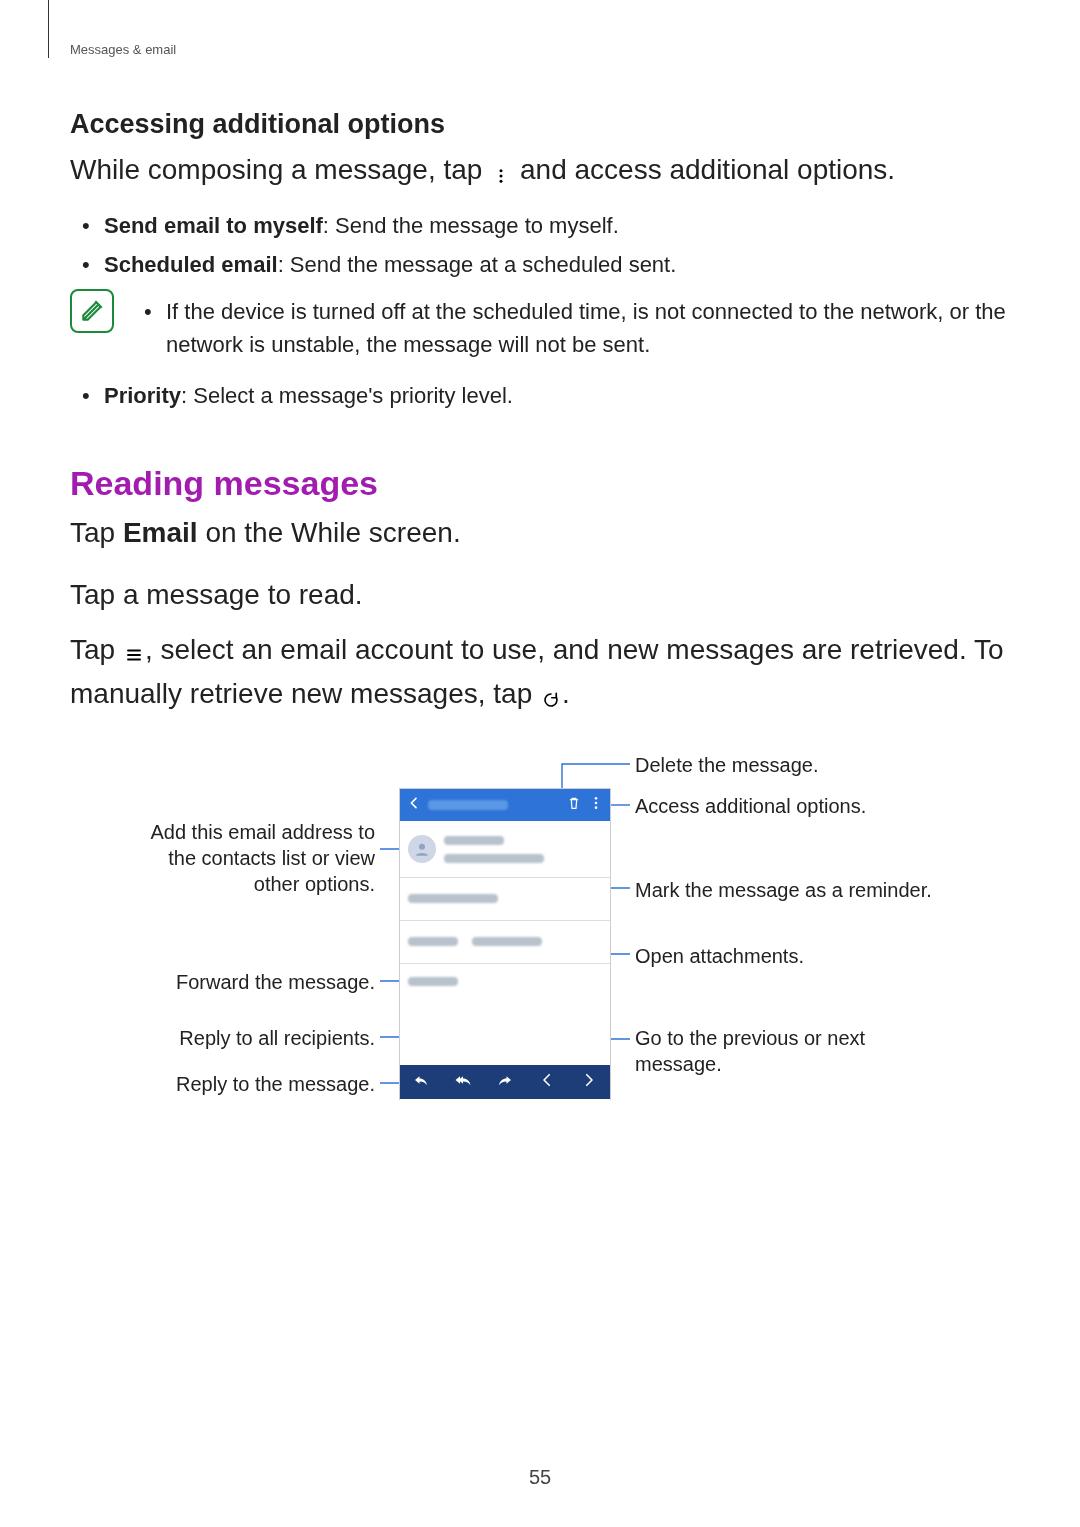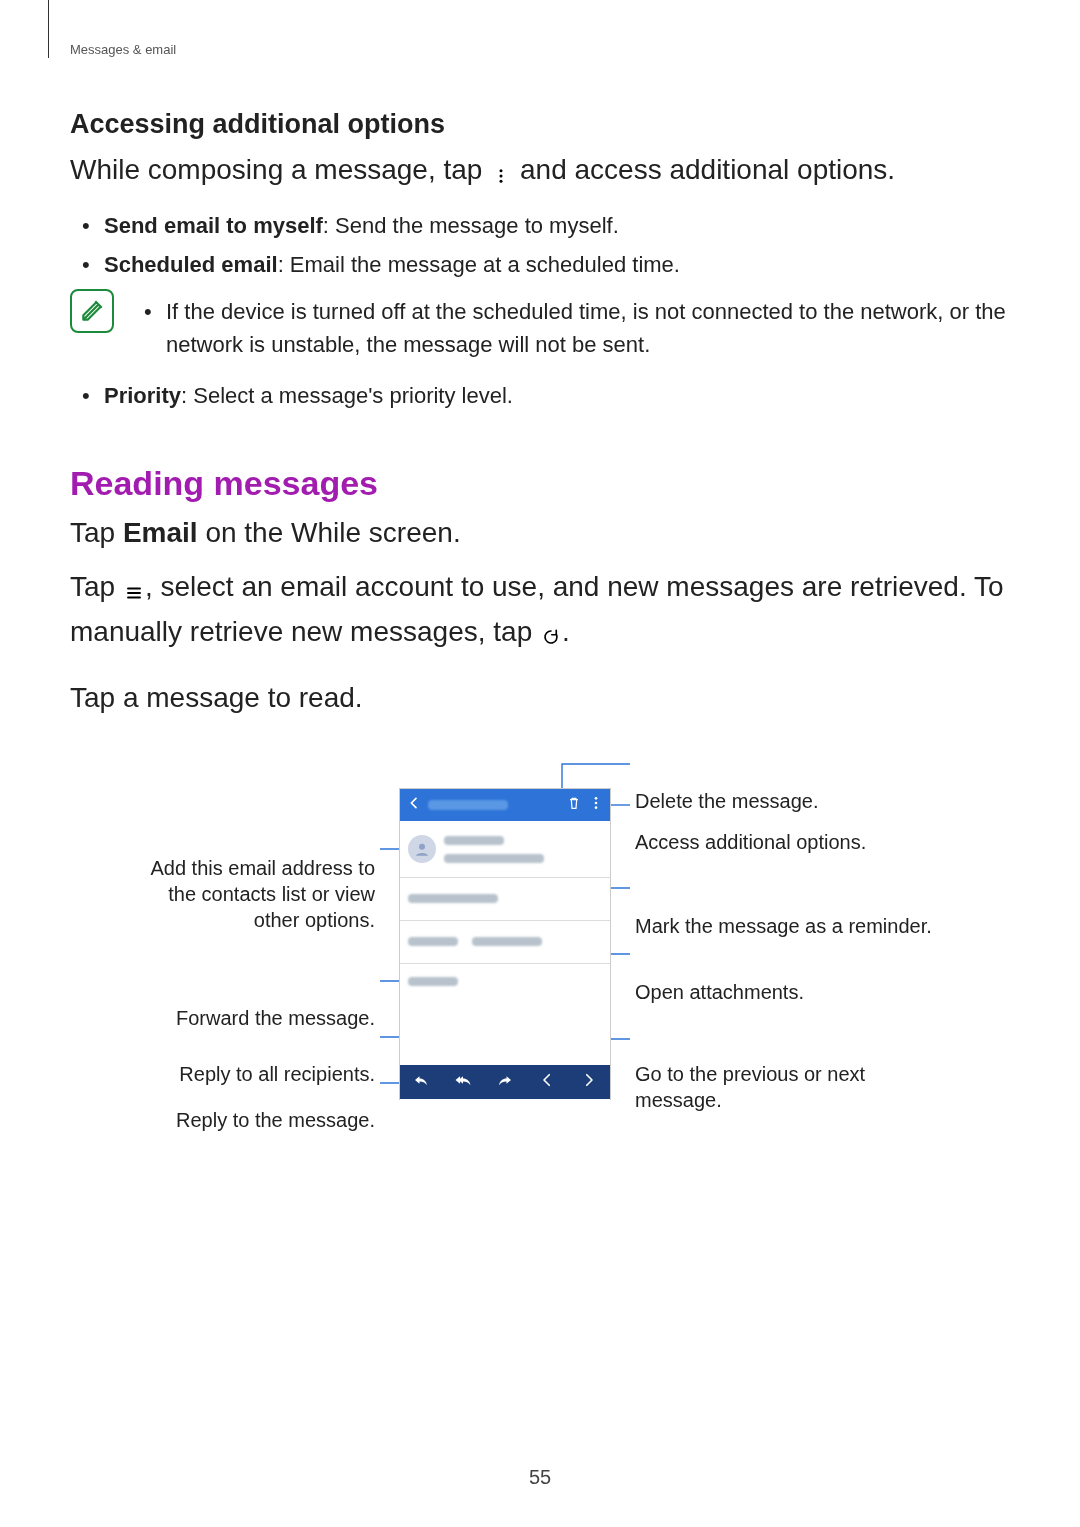--- a/index.html
+++ b/index.html
@@ -156,21 +156,20 @@
     display:flex;align-items:center;justify-content:space-around;
   }
   .ph-bottom svg{width:18px;height:18px;}
 
   .callout {
     position: absolute;
     font-size: 20px;
     color: #222;
     line-height: 1.3;
     max-width: 260px;
-    margin-top: 36px;
   }
   .callout.left { text-align: right; }
   .lead {
     stroke: #2d73d8;
     stroke-width: 1.4;
     fill: none;
   }
   .lead-dot { fill: #2d73d8; }
 
   .page-num {
@@ -198,21 +197,21 @@
           <circle cx="12" cy="12" r="2"></circle>
           <circle cx="12" cy="19" r="2"></circle>
         </svg></span><span> and access additional options.</span>
   </p>
 
   <ul class="bul">
     <li>
       <span class="bold">Send email to myself</span><span>: Send the message to myself.</span>
     </li>
     <li>
-      <span class="bold">Scheduled email</span><span>: Email the message at a scheduled time.</span>
+      <span class="bold">Scheduled email</span><span>: Send the message at a scheduled sent.</span>
     </li>
   </ul>
 
   <div class="note-block">
     <div class="note-icon">
       <svg viewBox="0 0 24 24">
           <path d="M4 20 L18 6 M15 3 L21 9 M4 20 L4 16 L16 4 L20 8 L8 20 Z" stroke="#1b8a3a" stroke-width="2" fill="none" stroke-linejoin="round"></path>
         </svg>
     </div>
     <div class="note-content">
@@ -227,30 +226,30 @@
       <span class="bold">Priority</span><span>: Select a message's priority level.</span>
     </li>
   </ul>
 
   <h2 class="section-title">Reading messages</h2>
 
   <p class="body">
     <span>Tap </span><span class="bold">Email</span><span> on the While screen.</span>
   </p>
 
+  <p class="body" style="margin-top:22px">Tap a message to read.</p>
+
   <p class="body">
     <span>Tap </span><span class="inline-icon"><svg viewBox="0 0 24 24">
           <path d="M4 6h16M4 12h16M4 18h16" stroke="#000" stroke-width="2.5" stroke-linecap="round"></path>
         </svg></span><span>, select an email account to use, and new messages are retrieved. To manually retrieve new messages, tap </span><span class="inline-icon"><svg viewBox="0 0 24 24">
           <path d="M12 4a8 8 0 1 0 7.5 5.2" stroke="#000" stroke-width="2.2" fill="none" stroke-linecap="round"></path>
           <path d="M19 3v6h-6" stroke="#000" stroke-width="2.2" fill="none" stroke-linecap="round" stroke-linejoin="round"></path>
         </svg></span><span>.</span>
   </p>
-
-  <p class="body" style="margin-top:22px">Tap a message to read.</p>
 
   <div class="figure">
 
     <svg width="860" height="380" style="position:absolute;left:0;top:0;pointer-events:none">
 
       <polyline class="lead" points="452,56 452,15 520,15"></polyline>
         <circle class="lead-dot" cx="452" cy="56" r="2.5"></circle>
       <polyline class="lead" points="490,56 520,56"></polyline>
         <circle class="lead-dot" cx="490" cy="56" r="2.5"></circle>
       <polyline class="lead" points="487,139 520,139"></polyline>

